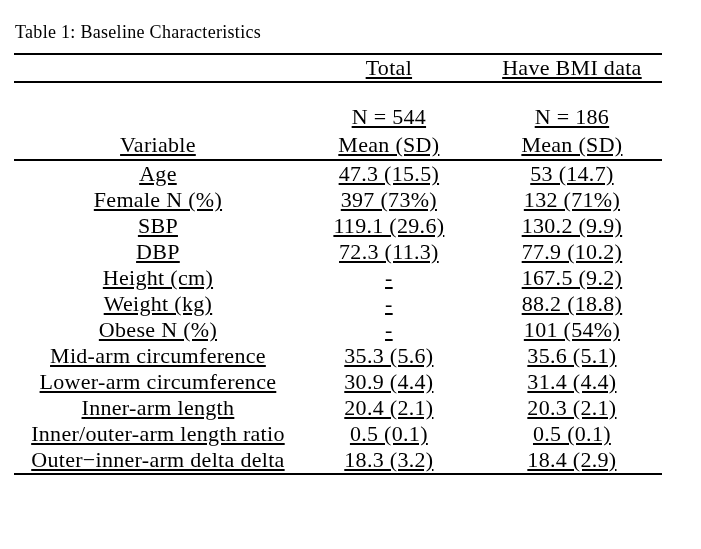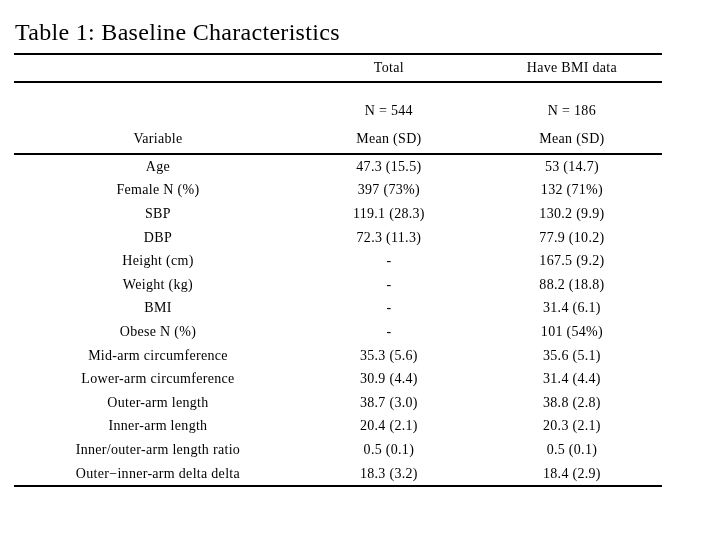--- a/index.html
+++ b/index.html
@@ -11,55 +11,56 @@
     position: relative;
     width: 701px;
     height: 549px;
     background: #ffffff;
     color: #000000;
     font-family: "Liberation Serif", "DejaVu Serif", serif;
     overflow: hidden;
   }
   .doc-title {
     margin: 21px 0 0 15px;
-    font-size: 24px;
+    font-size: 18px;
     line-height: 22px;
     letter-spacing: 0.3px;
     color: #000000;
   }
   table.baseline {
     border-collapse: collapse;
     table-layout: fixed;
     width: 648px;
     margin: 10px 0 0 14px;
     border-top: 2px solid #000000;
     border-bottom: 2px solid #000000;
-    font-size: 14px;
+    font-size: 22px;
     letter-spacing: 0.3px;
     color: #000000;
+    text-decoration: underline;
   }
   table.baseline col.c1 { width: 43.5%; }
   table.baseline col.c2 { width: 28.7%; }
   table.baseline col.c3 { width: 27.8%; }
   table.baseline th,
   table.baseline td {
     font-weight: normal;
     padding: 0;
     text-align: center;
     vertical-align: middle;
     white-space: nowrap;
     overflow: hidden;
   }
   tr.group-row th {
     height: 26px;
     border-bottom: 2px solid #000000;
   }
   tr.n-row th {
     height: 28px;
-    padding-top: 14px;
+    padding-top: 20px;
   }
   tr.sub-row th {
     height: 28px;
     border-bottom: 2px solid #000000;
   }
   tbody td {
     height: 23.6px;
   }
   .col-var {
     text-align: center;
@@ -104,62 +105,52 @@
         <td>47.3 (15.5)</td>
         <td>53 (14.7)</td>
       </tr>
         <tr>
         <td class="col-var">Female N (%)</td>
         <td>397 (73%)</td>
         <td>132 (71%)</td>
       </tr>
         <tr>
         <td class="col-var">SBP</td>
-        <td>119.1 (28.3)</td>
+        <td>119.1 (29.6)</td>
         <td>130.2 (9.9)</td>
       </tr>
         <tr>
         <td class="col-var">DBP</td>
         <td>72.3 (11.3)</td>
         <td>77.9 (10.2)</td>
       </tr>
         <tr>
         <td class="col-var">Height (cm)</td>
         <td>-</td>
         <td>167.5 (9.2)</td>
       </tr>
         <tr>
         <td class="col-var">Weight (kg)</td>
         <td>-</td>
         <td>88.2 (18.8)</td>
       </tr>
         <tr>
-        <td class="col-var">BMI</td>
-        <td>-</td>
-        <td>31.4 (6.1)</td>
-      </tr>
-        <tr>
         <td class="col-var">Obese N (%)</td>
         <td>-</td>
         <td>101 (54%)</td>
       </tr>
         <tr>
         <td class="col-var">Mid-arm circumference</td>
         <td>35.3 (5.6)</td>
         <td>35.6 (5.1)</td>
       </tr>
         <tr>
         <td class="col-var">Lower-arm circumference</td>
         <td>30.9 (4.4)</td>
         <td>31.4 (4.4)</td>
-      </tr>
-        <tr>
-        <td class="col-var">Outer-arm length</td>
-        <td>38.7 (3.0)</td>
-        <td>38.8 (2.8)</td>
       </tr>
         <tr>
         <td class="col-var">Inner-arm length</td>
         <td>20.4 (2.1)</td>
         <td>20.3 (2.1)</td>
       </tr>
         <tr>
         <td class="col-var">Inner/outer-arm length ratio</td>
         <td>0.5 (0.1)</td>
         <td>0.5 (0.1)</td>

